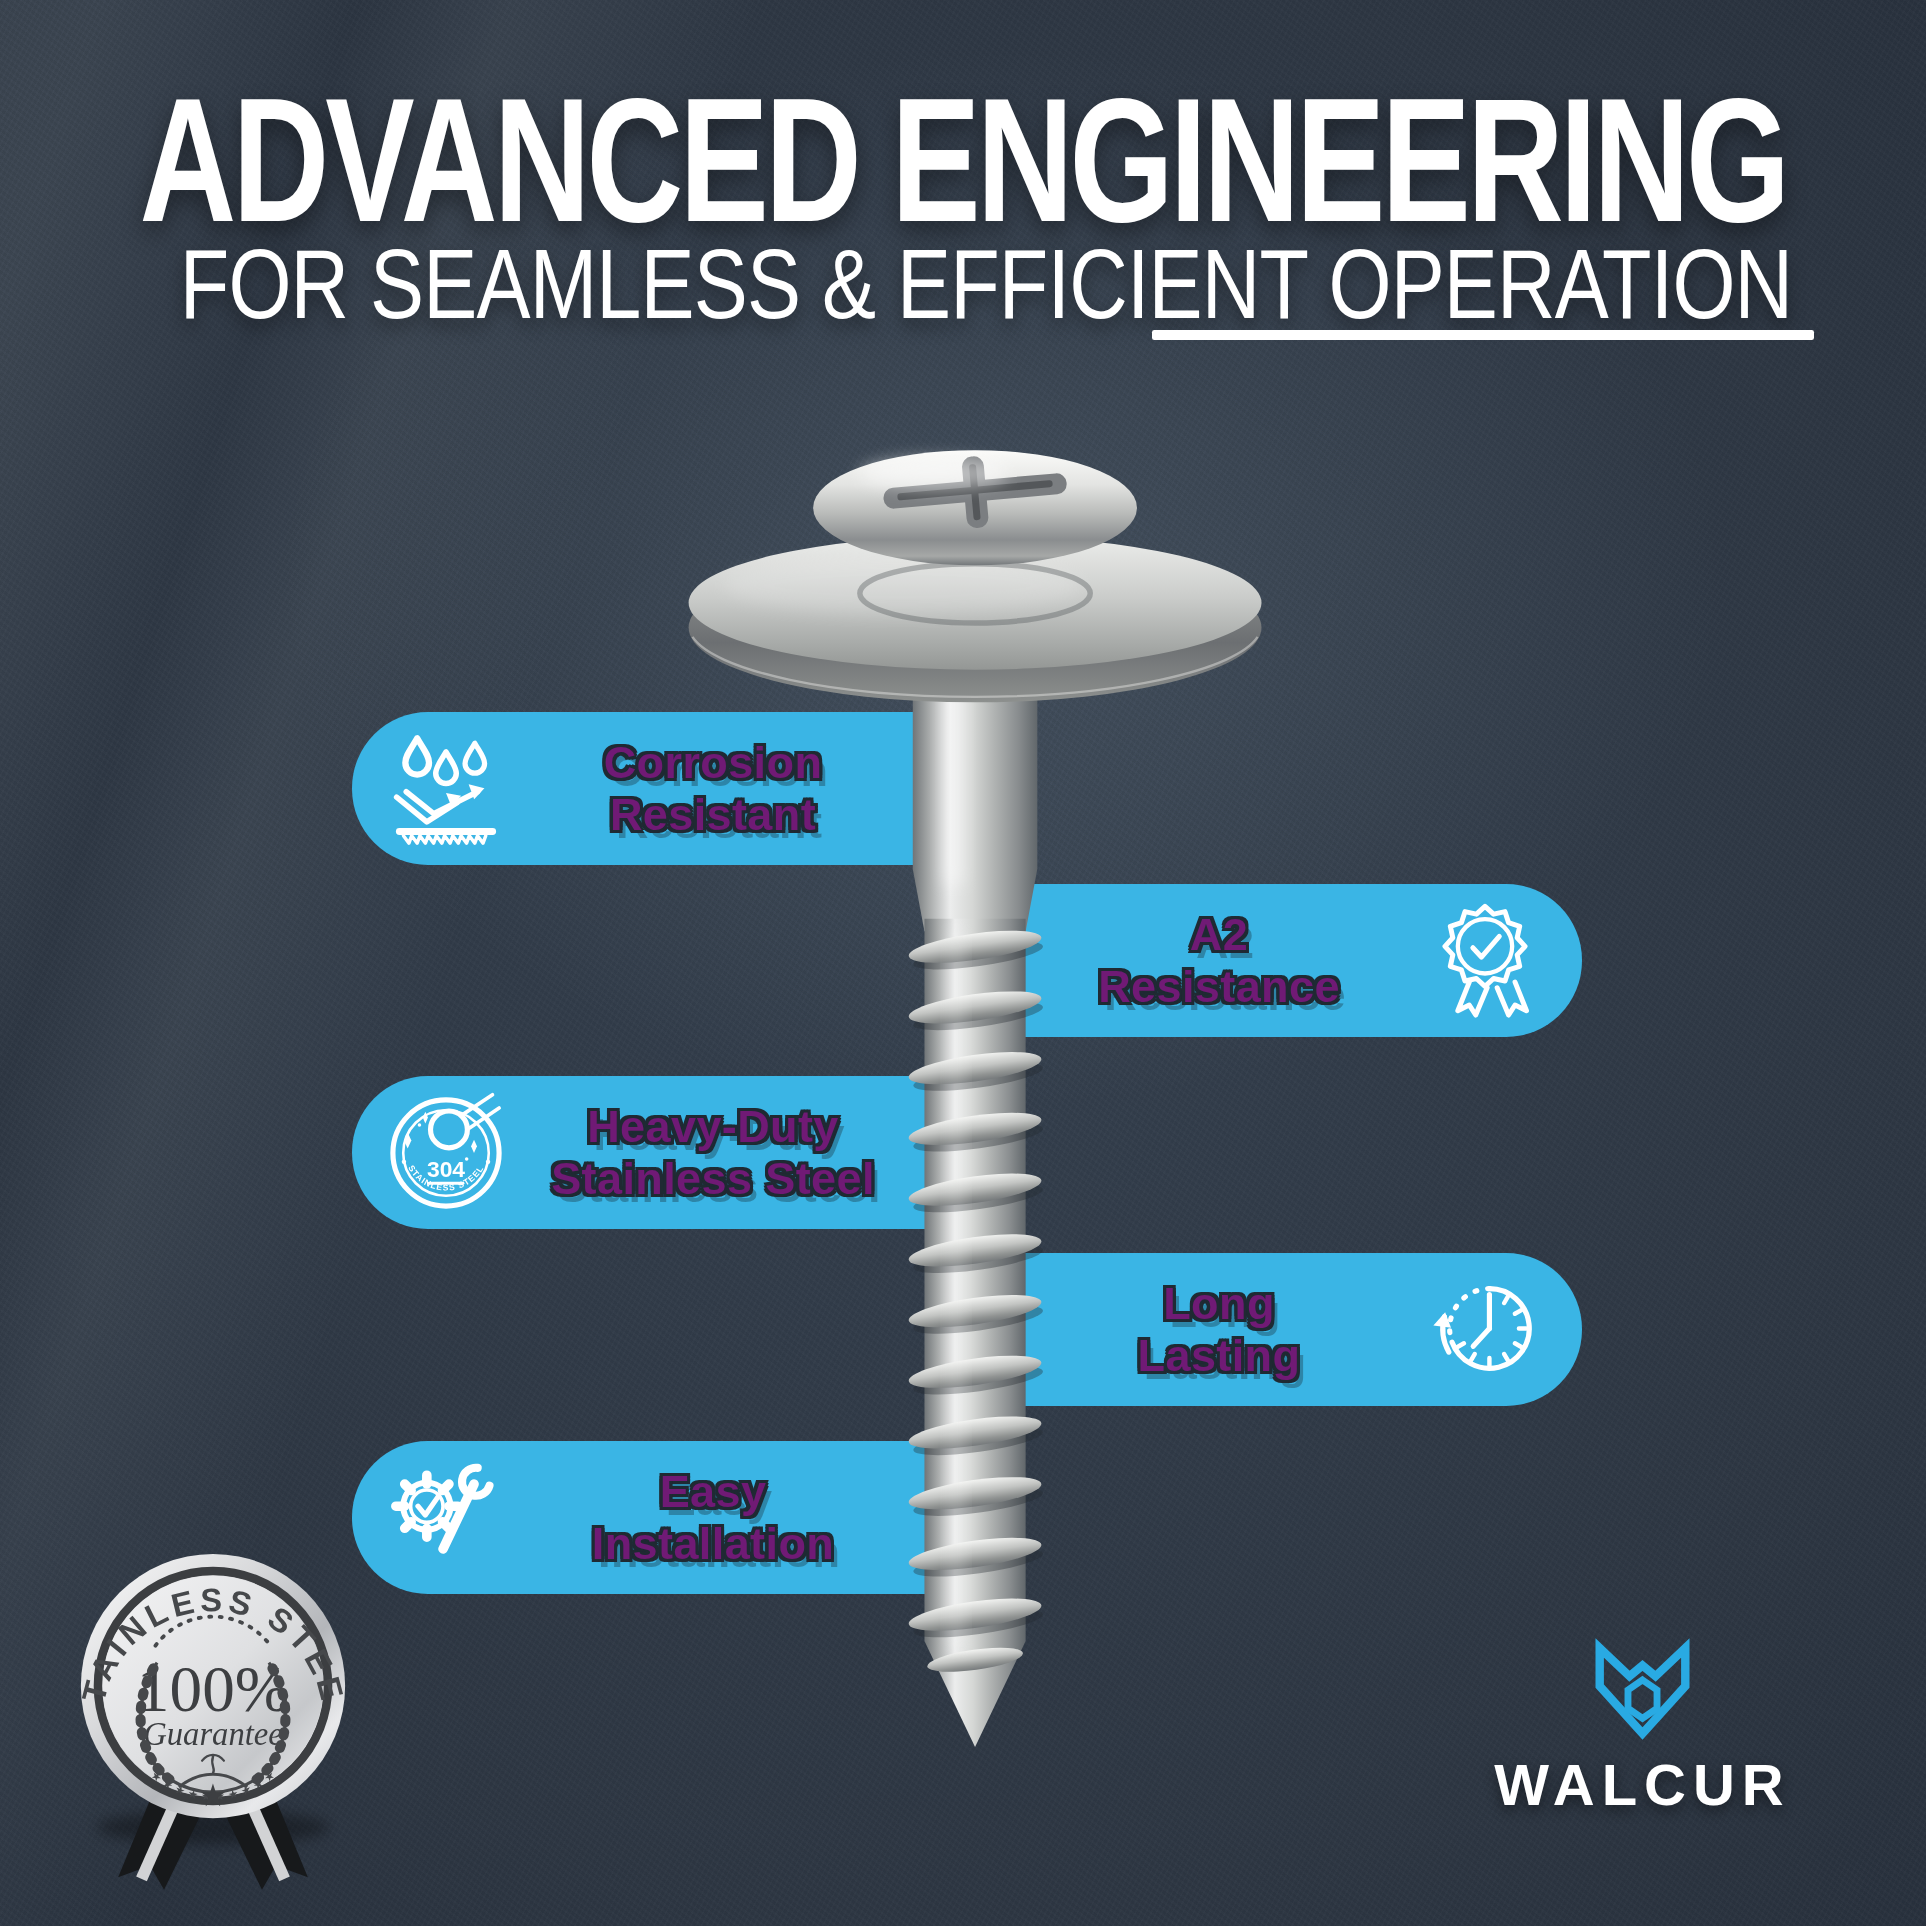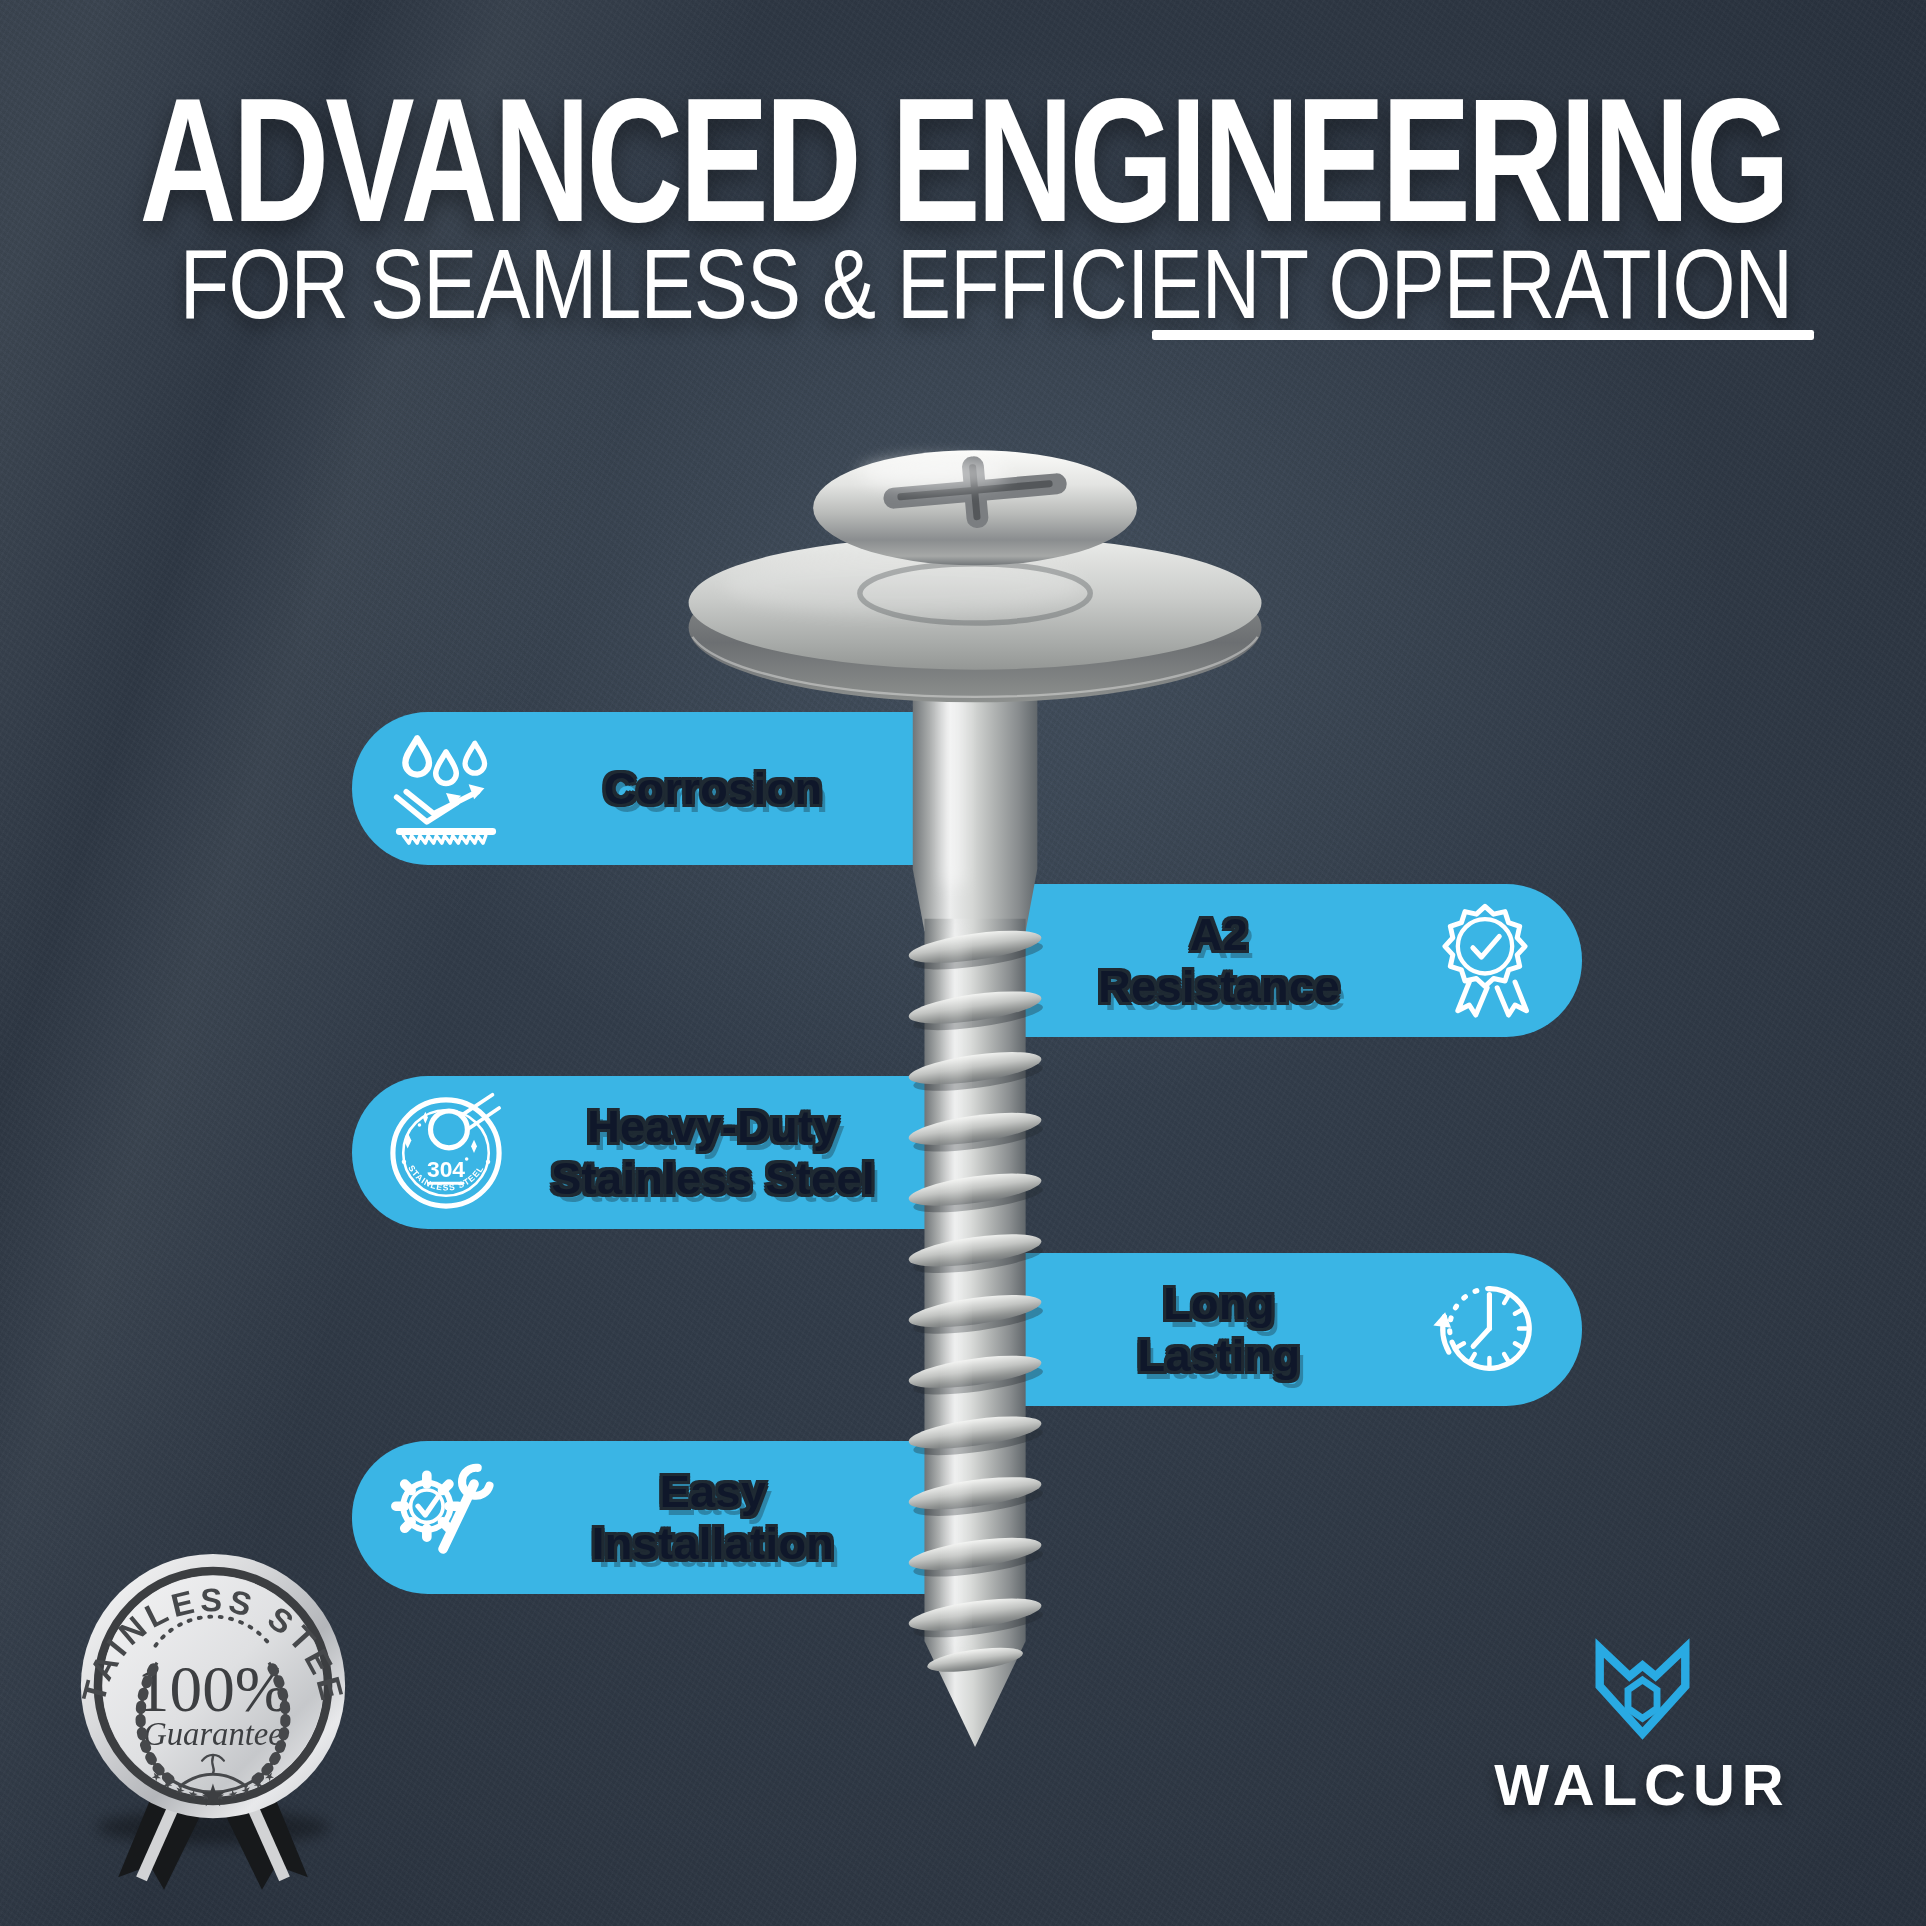--- a/index.html
+++ b/index.html
@@ -31,21 +31,21 @@
   #subtitle-underline{
     position:absolute; left:1152px; top:330px; width:662px; height:10px;
     background:#fff; border-radius:2.3px; z-index:2;
   }
   .pill{position:absolute; height:153px; background:#3ab5e5; z-index:2;}
   .pill-left{left:352px; width:652px; border-radius:76px 0 0 76px;}
   .pill-right{left:942px; width:640px; border-radius:0 76px 76px 0;}
   .pill-inner{display:flex; align-items:center; height:100%;}
   .icon-box{flex:0 0 187px; display:flex; align-items:flex-start; justify-content:center;}
   .pill-right .icon-box{flex:0 0 195px;}
-  .ptext{flex:1; text-align:center; color:#0f172a; font-weight:bold; font-size:45px; line-height:52px; letter-spacing:0.4px;
+  .ptext{flex:1; text-align:center; color:#701a75; font-weight:bold; font-size:45px; line-height:52px; letter-spacing:0.4px;
     text-shadow:-3.1px -3.1px 0 #1f2a33, 0 -3.1px 0 #1f2a33, 3.1px -3.1px 0 #1f2a33,
                 -3.1px 0 0 #1f2a33, 3.1px 0 0 #1f2a33,
                 -3.1px 3.1px 0 #1f2a33, 0 3.1px 0 #1f2a33, 3.1px 3.1px 0 #1f2a33,
                 6.2px 7.8px 0 rgba(15,22,28,0.30);
   }
   .pill-left .ptext{padding-right:117px;}
   .pill-right .ptext{padding-left:109px;}
   .ptext span{display:block;}
   .picon{width:118px; height:118px; overflow:visible;}
   .picon *{vector-effect:none;}
@@ -80,20 +80,21 @@
           <path d="M8,98 L52,134 L96,106"></path>
           <path d="M102,96 L80,92 L88,112 Z" fill="#ffffff" stroke="none"></path>
           <path d="M22,90 L62,122 L126,90"></path>
           <path d="M136,85 L113,79 L121,101 Z" fill="#ffffff" stroke="none"></path>
           <path d="M12,148 L148,148" stroke-width="10"></path>
           <path d="M18,154 L26,165 L30,154 L38,165 L42,154 L50,165 L54,154 L62,165 L66,154 L74,165 L78,154 L86,165 L90,154 L98,165 L102,154 L110,165 L114,154 L122,165 L126,154 L134,165 L138,154" stroke-width="5"></path>
         </svg>
       </div>
       <div class="ptext">
         <span>Corrosion</span>
+        <span>Resistant</span>
       </div>
     </div>
   </div>
 
   <div class="pill pill-right" style="top:884px">
     <div class="pill-inner">
       <div class="ptext">
         <span>A2</span>
         <span>Resistance</span>
       </div>

